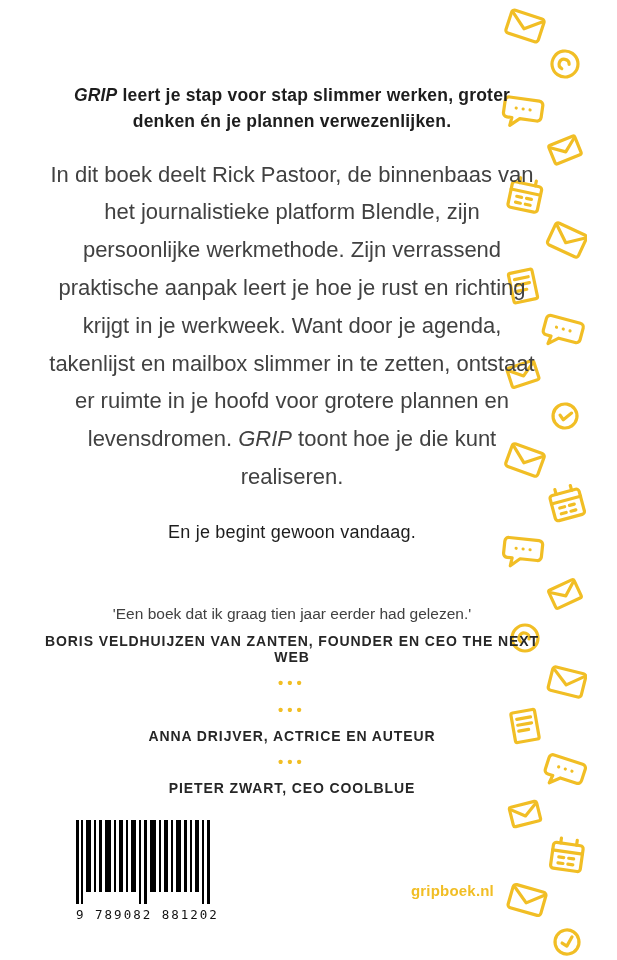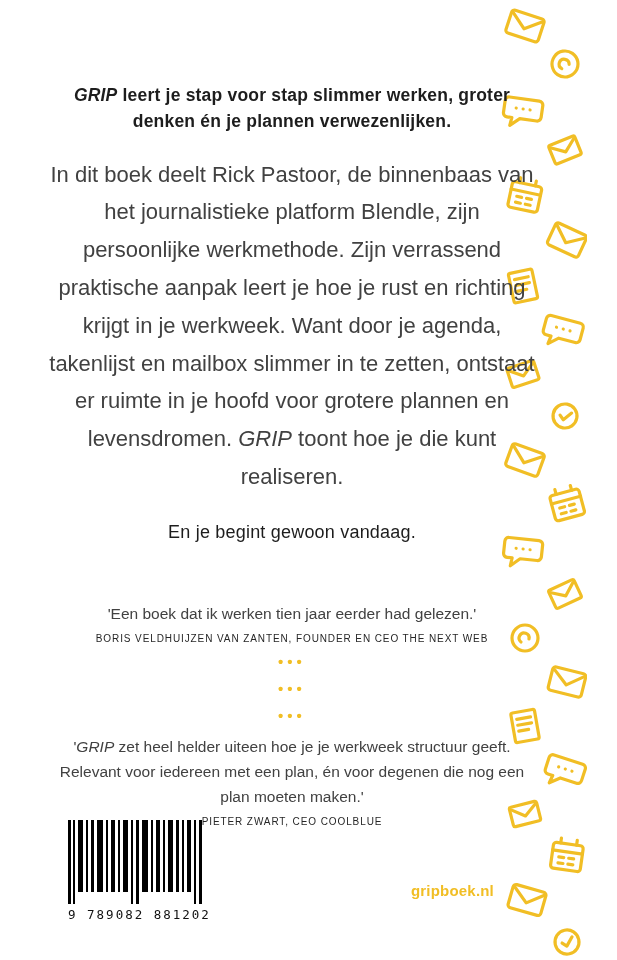--- a/index.html
+++ b/index.html
@@ -56,35 +56,35 @@
   }
   .quotes { margin-top: 58px; }
   .quote-text {
     padding: 0 18px;
     font-size: 15.5px;
     line-height: 1.62;
     color: var(--body);
   }
   .attribution {
     margin-top: 7px;
-    font-size: 10px;
-    font-weight: normal;
+    font-size: 14px;
+    font-weight: bold;
     letter-spacing: .9px;
     color: #262626;
   }
   .dots {
     margin: 9px 0 10px;
     color: var(--accent);
     font-size: 15px;
     font-weight: bold;
     letter-spacing: 4px;
   }
   
   .barcode {
-    position: absolute; left: 68px; bottom: 38px;
+    position: absolute; left: 76px; bottom: 38px;
     width: 140px;
   }
   .barcode svg { display: block; width: 140px; height: 84px; }
   .barcode-number {
     margin-top: 3px;
     font-family: "DejaVu Sans Mono", monospace;
     font-size: 12.5px;
     letter-spacing: 2px;
     color: #111;
     white-space: nowrap;
@@ -165,36 +165,36 @@
 
     <h1 class="headline"><em>GRIP</em><span> leert je stap voor stap slimmer werken, groter denken én je plannen verwezenlijken.</span></h1>
 
     <p class="intro"><span>In dit boek deelt Rick Pastoor, de binnenbaas van het journalistieke platform Blendle, zijn persoonlijke werkmethode. Zijn verrassend praktische aanpak leert je hoe je rust en richting krijgt in je werkweek. Want door je agenda, takenlijst en mailbox slimmer in te zetten, ontstaat er ruimte in je hoofd voor grotere plannen en levensdromen. </span><em class="grip">GRIP</em><span> toont hoe je die kunt realiseren.</span></p>
 
     <p class="cta">En je begint gewoon vandaag.</p>
 
     <section class="quotes">
 
       <div class="quote-block">
-        <p class="quote-text"><span>'Een boek dat ik werken tien jaar eerder had gelezen.'</span><em class="grip"></em><span></span></p>
+        <p class="quote-text"><span>'Een boek dat ik graag tien jaar eerder had gelezen.'</span><em class="grip"></em><span></span></p>
         <p class="attribution">BORIS VELDHUIJZEN VAN ZANTEN, FOUNDER EN CEO THE NEXT WEB</p>
       </div>
 
       <div class="dots">•••</div>
 
 
       <div class="dots">•••</div>
 
       <div class="quote-block">
+        <p class="attribution">ANNA DRIJVER, ACTRICE EN AUTEUR</p>
       </div>
 
       <div class="dots">•••</div>
 
       <div class="quote-block">
-        <p class="quote-text"><span>'</span><em class="grip">GRIP</em><span> zet heel helder uiteen hoe je je werkweek structuur geeft. Relevant voor iedereen met een plan, én voor degenen die nog een plan moeten maken.'</span></p>
         <p class="attribution">PIETER ZWART, CEO COOLBLUE</p>
       </div>
 
     </section>
   </div>
 
   <div class="barcode">
     <svg viewBox="0 0 140 84">
       <g fill="#000">
         <rect x="0" y="0" width="3" height="84"></rect>

